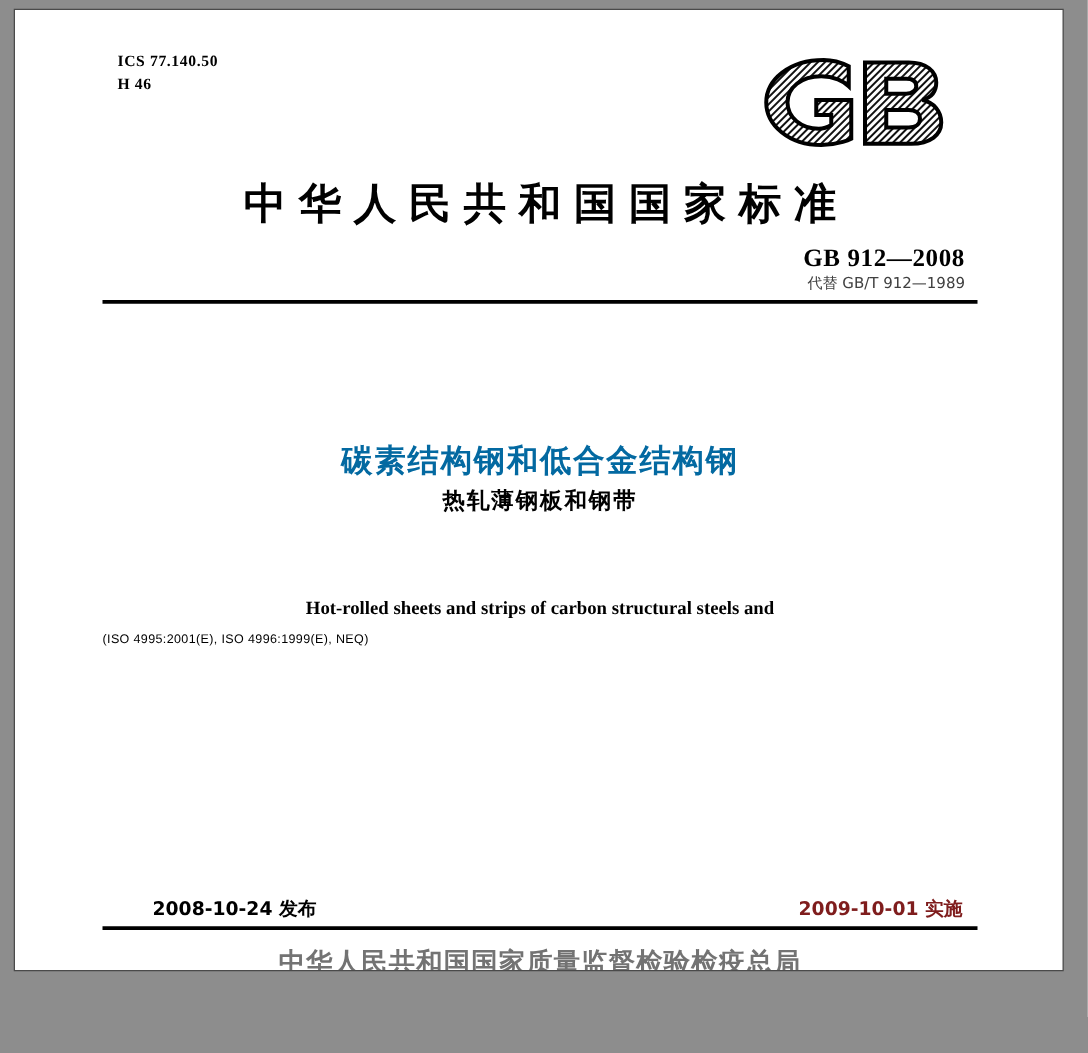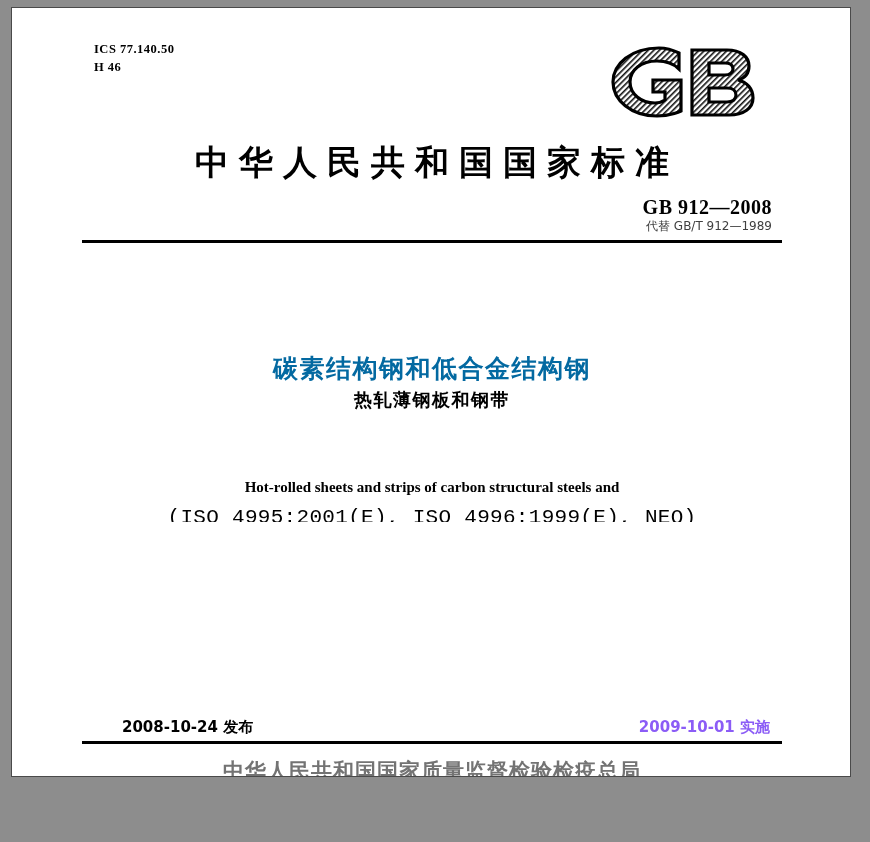--- a/index.html
+++ b/index.html
@@ -144,23 +144,22 @@
     font-size: 15px;
     line-height: 1.75;
     color: #000;
     margin-top: 34px;
   }
   .doc-iso {
     position: absolute;
     left: 0;
     top: 478px;
     width: 700px;
-    text-align: center;
-    font-family: Liberation Mono, monospace;
-    font-size: 21px;
+    font-family: Liberation Sans, sans-serif;
+    font-size: 10px;
     color: #000;
     letter-spacing: 0.3px;
     overflow: hidden;
     height: 16px;
   }
 
   
   .date-issue {
     position: absolute;
     left: 12px;
@@ -171,21 +170,21 @@
     color: #000;
     margin-left: 28px;
   }
   .date-impl {
     position: absolute;
     right: 12px;
     top: 690px;
     font-family: "DejaVu Sans", sans-serif;
     font-weight: bold;
     font-size: 15px;
-    color: #8b5cf6;
+    color: #7f1d1d;
   }
 
   
   .publisher {
     position: absolute;
     left: 0;
     top: 730px;
     width: 700px;
     text-align: center;
   }

